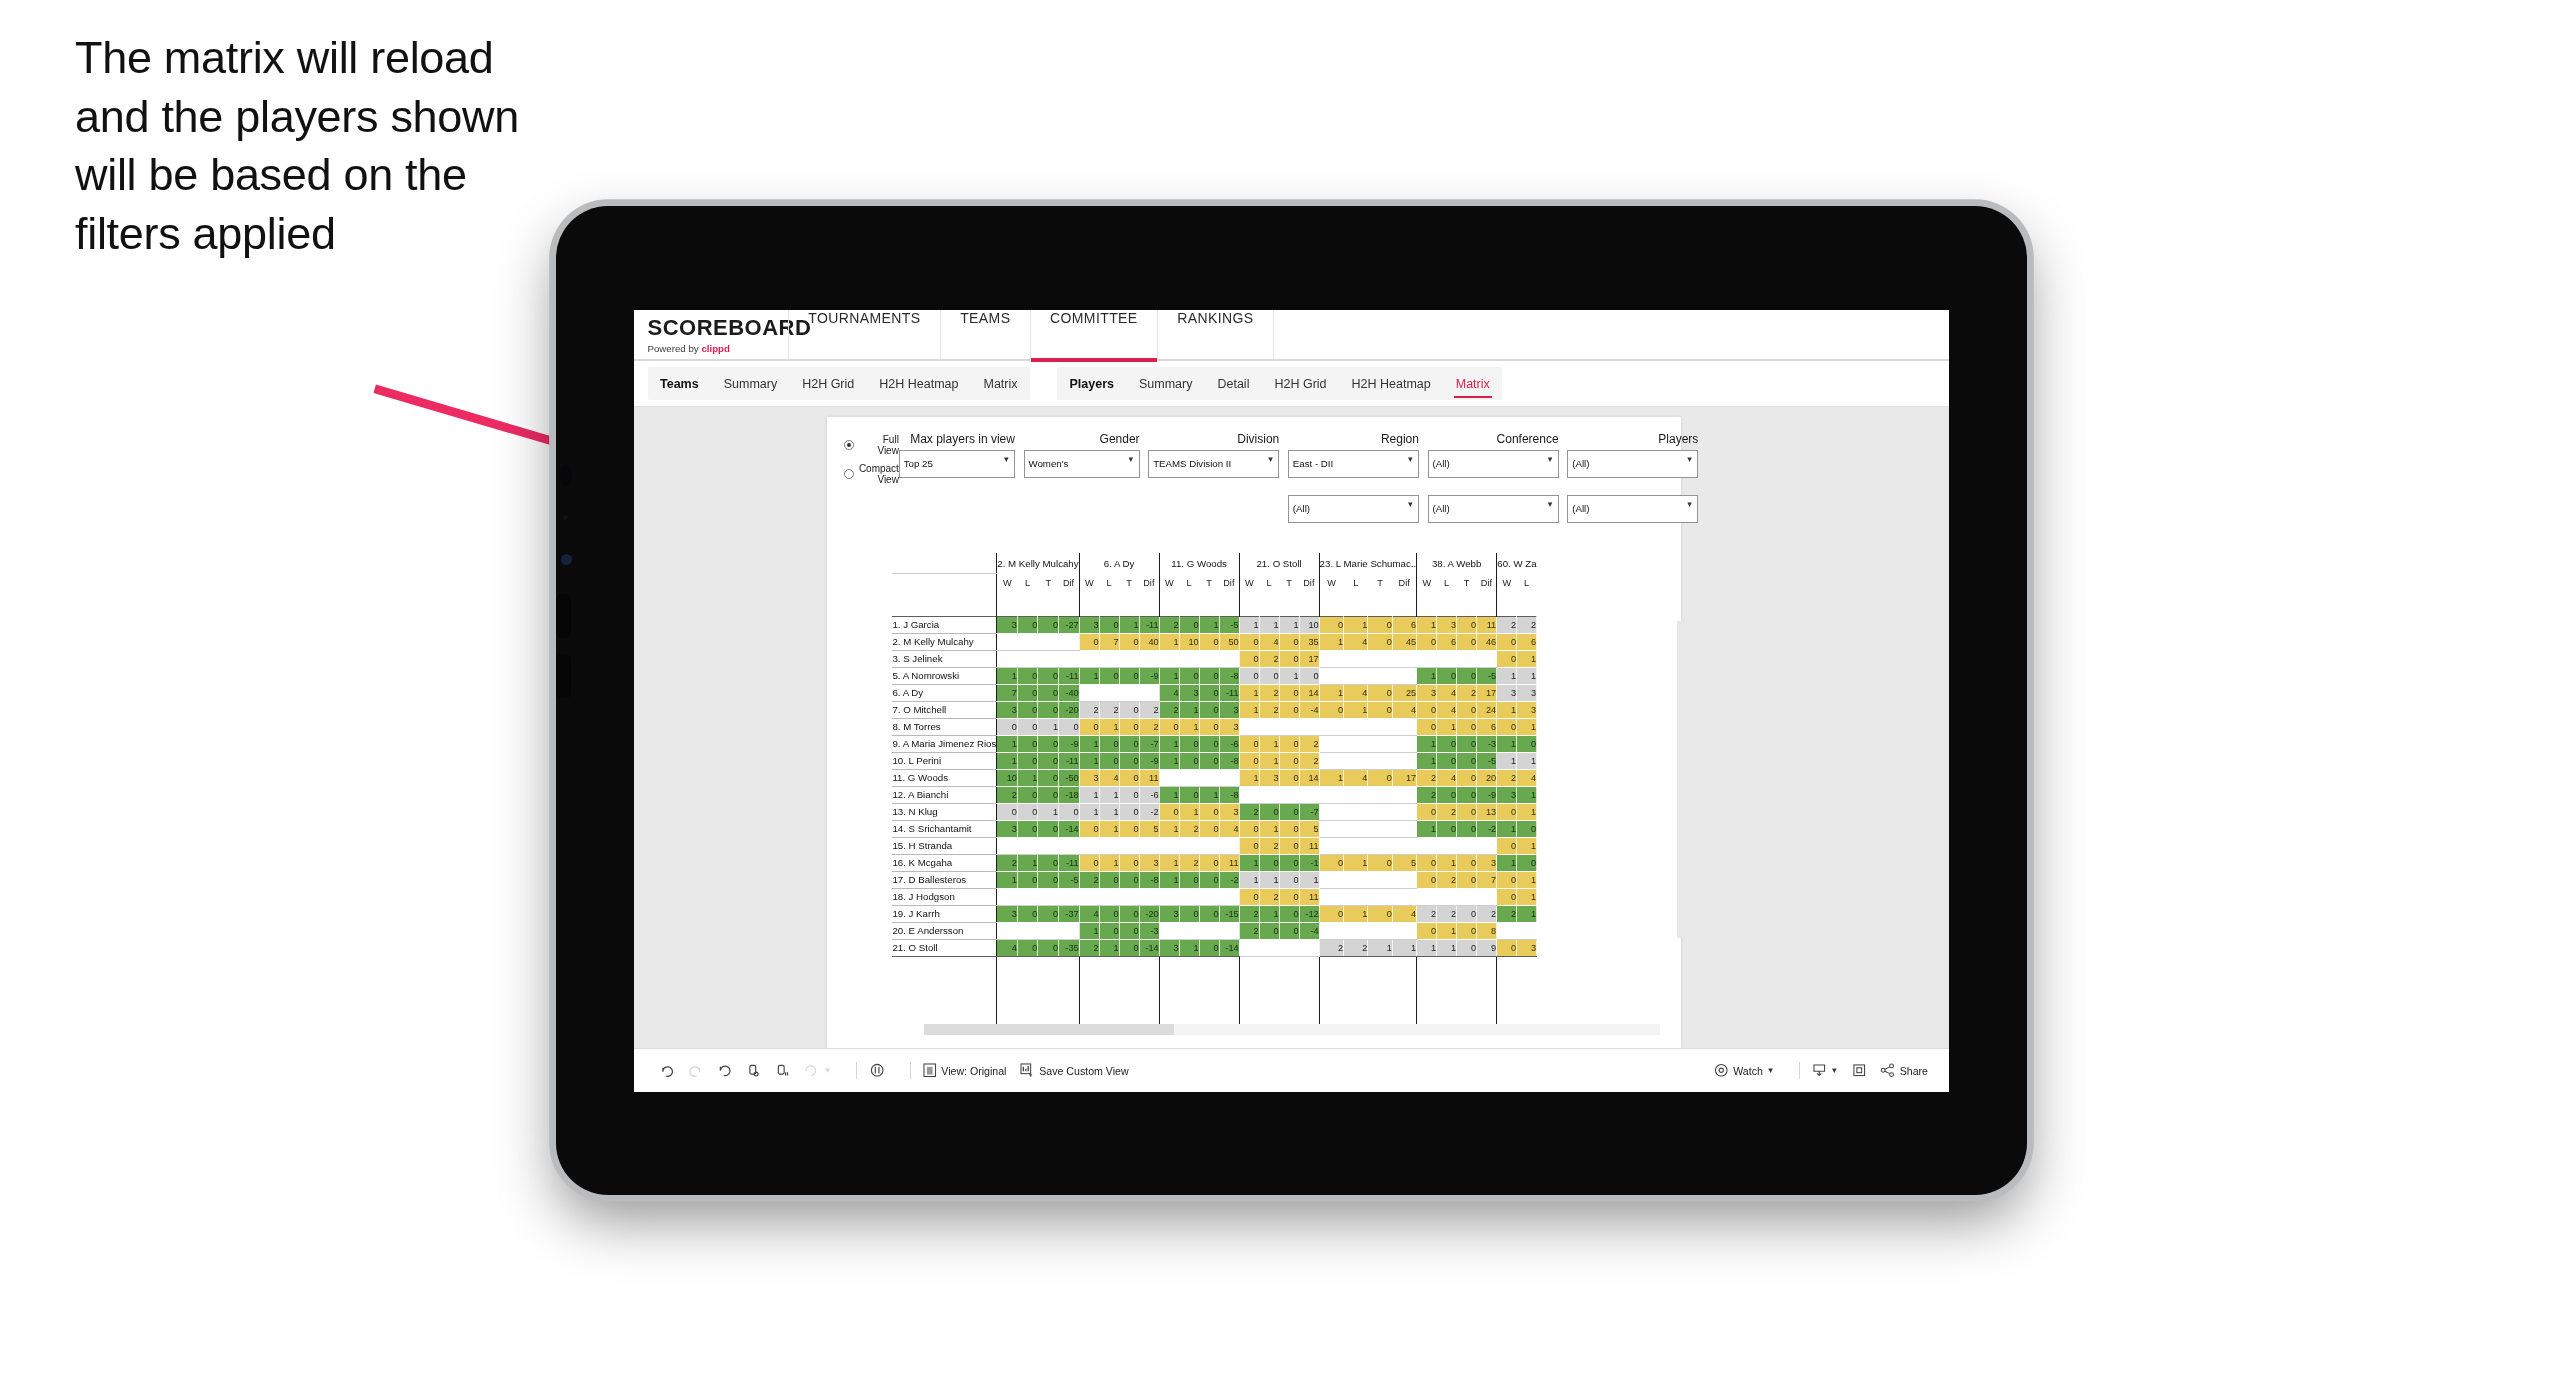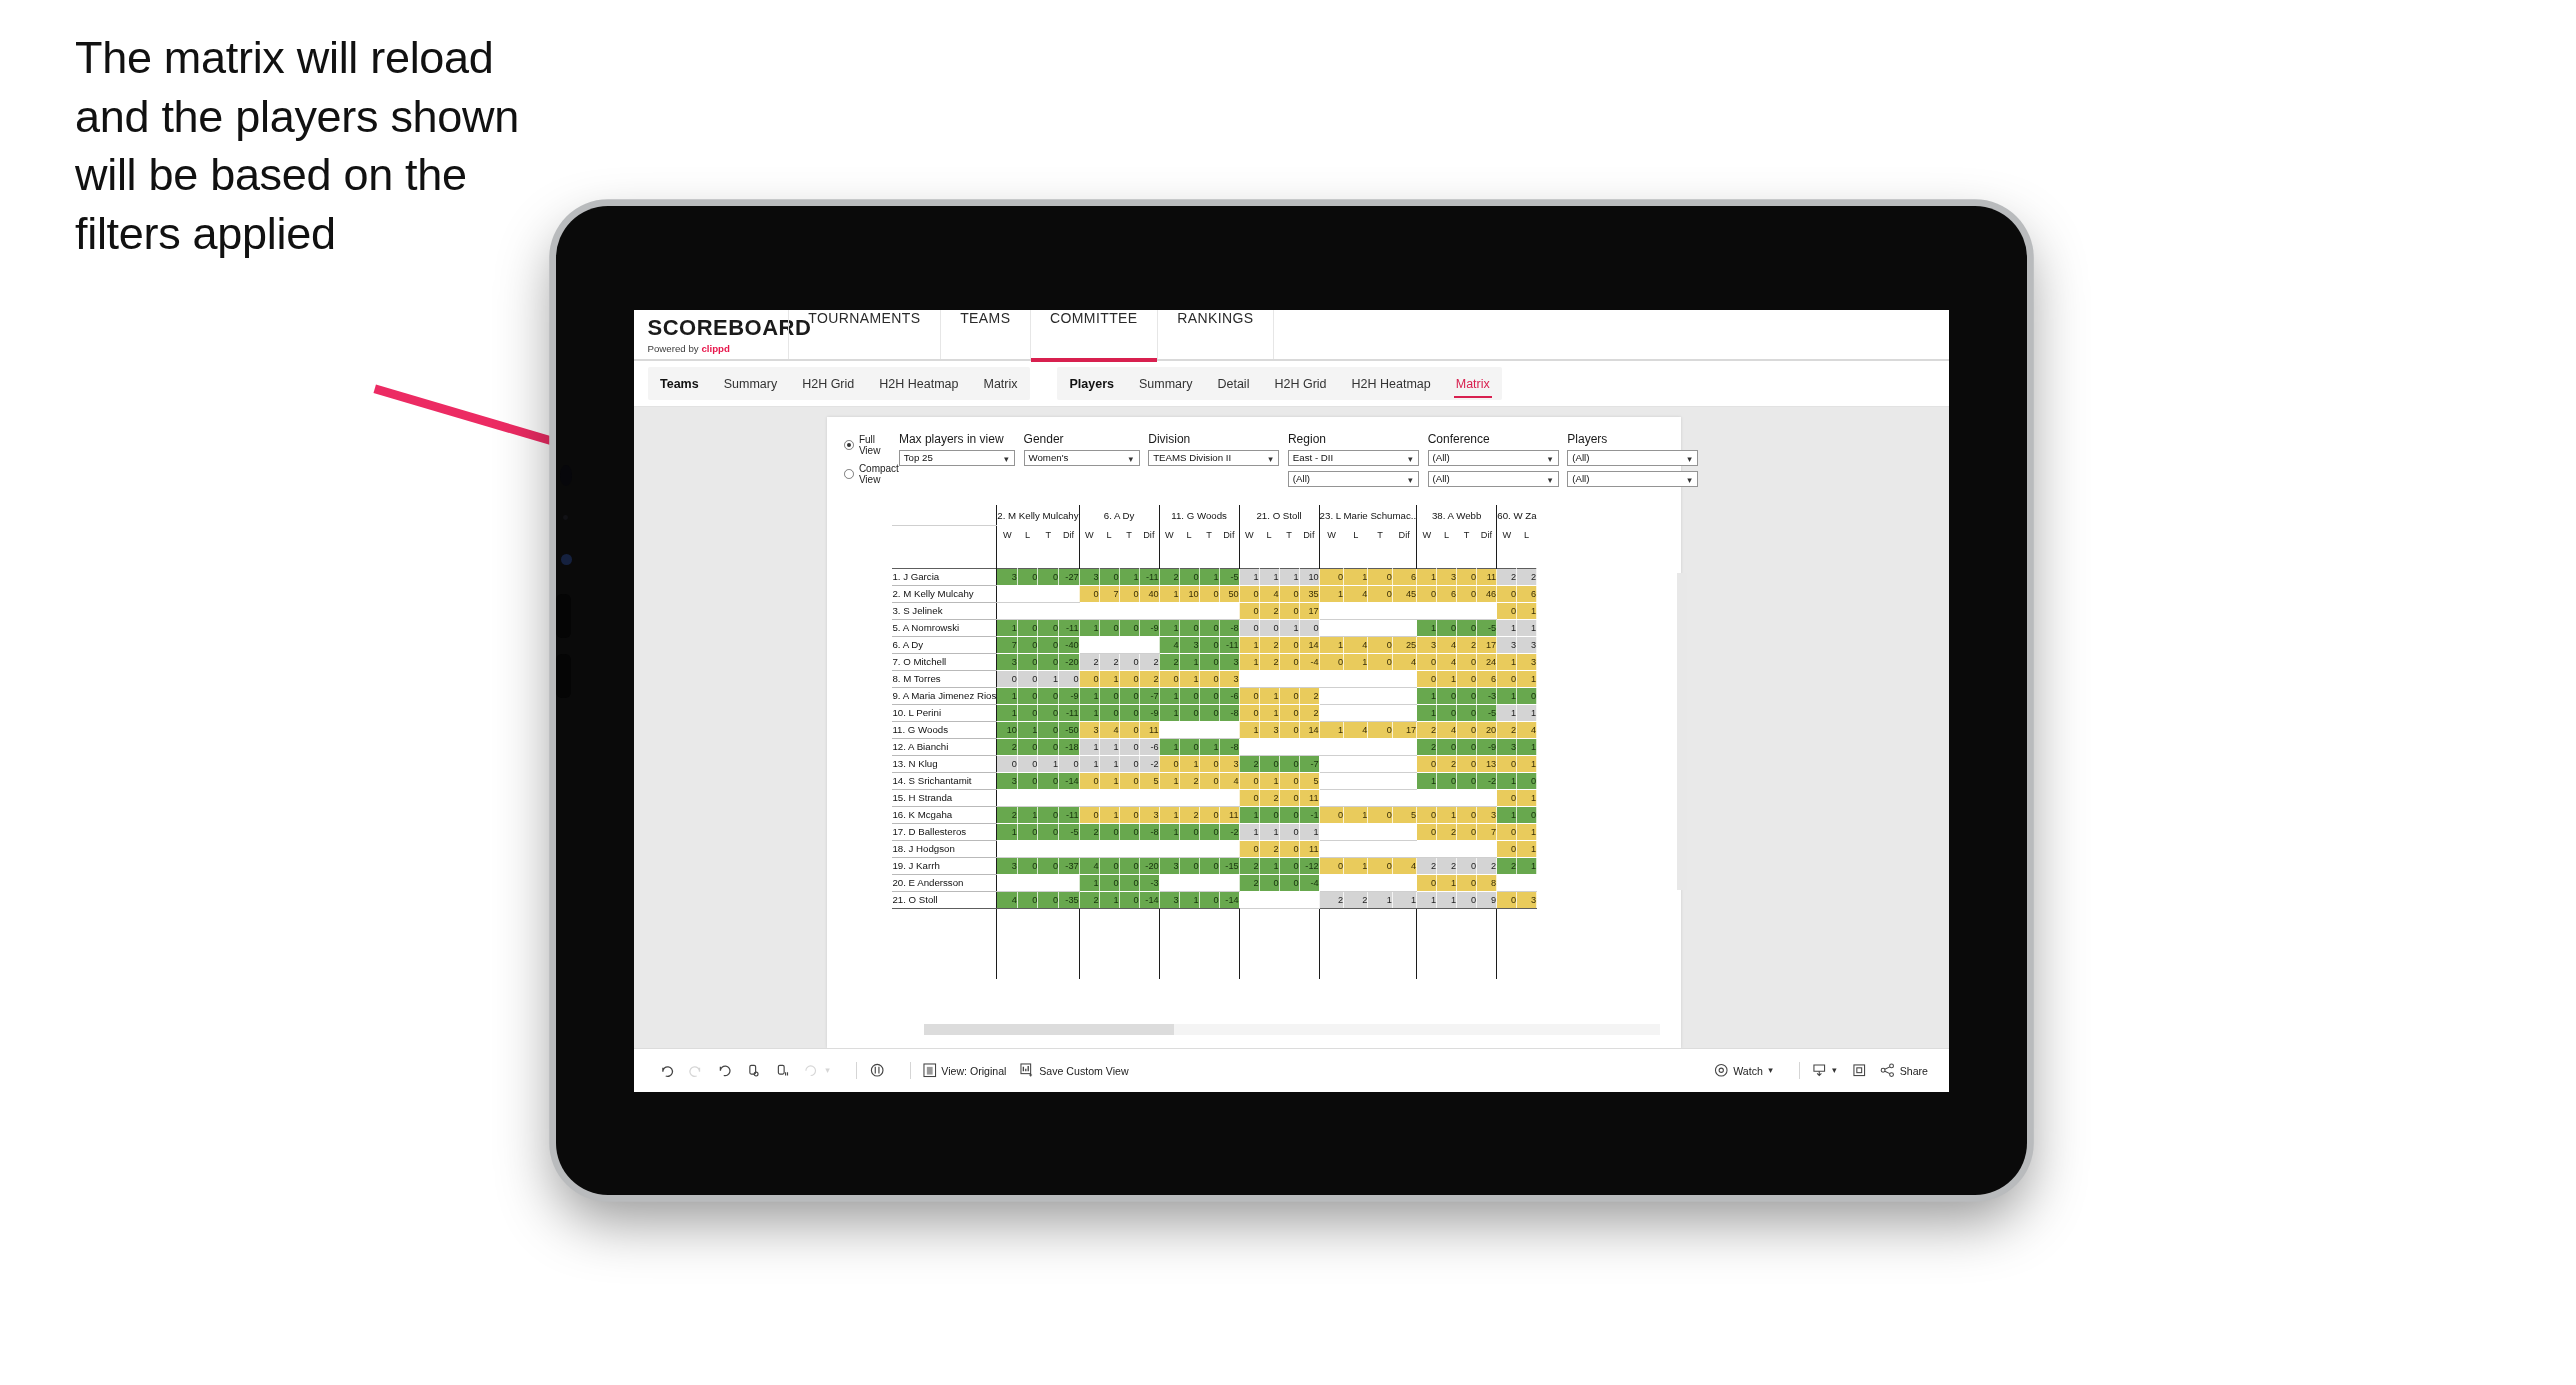--- a/index.html
+++ b/index.html
@@ -77,37 +77,37 @@
   }
 
   
   #wb { position:absolute; left:0; right:0; top:97px; bottom:0; background:#e9e9e9; }
   #sheet {
     position:absolute; left:193px; top:9.7px; width:854px; bottom:44px;
     background:#ffffff; box-shadow:0 0 2.9px rgba(0,0,0,.12);
   }
 
   
-  #filters { padding:15.4px 0 0 17.4px; display:flex; align-items:flex-start; }
+  #filters { padding:15.4px 0 0 17.4px; display:flex; align-items:flex-start;text-align:right; }
   .viewmode { width:71px; padding-top:1.9px; }
   .radio-row { display:flex; align-items:center; font-size:10px; color:#222; margin-bottom:6.8px; cursor:pointer; }
   .radio {
     width:9.7px; height:9.7px; border:1px solid #7a7a7a; border-radius:50%;
     margin-right:4.8px; background:#fff; position:relative; flex:none;
   }
   .radio.on::after {
     content:""; position:absolute; left:1.9px; top:1.9px; width:3.9px; height:3.9px;
     border-radius:50%; background:#333;
   }
   .fgroup { margin-right:8.7px; }
   .flabel { font-size:12px; color:#1a1a1a; margin-bottom:3.9px; white-space:nowrap; }
   .fsel {
-    width:116px; height:16px; border:1px solid #949494; background:#fff;
+    width:116px; height:28px; border:1px solid #949494; background:#fff;
     font-size:9.7px; color:#111; display:flex; align-items:center;
-    padding-left:3.9px; position:relative; cursor:pointer; margin-bottom:5px;
+    padding-left:3.9px; position:relative; cursor:pointer; margin-bottom:17px;
     white-space:nowrap; overflow:hidden;
   }
   .fsel .car { position:absolute; right:3.9px; top:4.8px; font-size:7.7px; color:#333; line-height:1; }
   .fsel.w140 { width:131px; }
 
   
   #matrixwrap { margin:13.5px 0 0 0; padding-left:17.4px; position:relative; }
   table.mx { border-collapse:collapse; table-layout:fixed;margin-left:48px; }
   table.mx td, table.mx th { padding:0; margin:0; }
 

